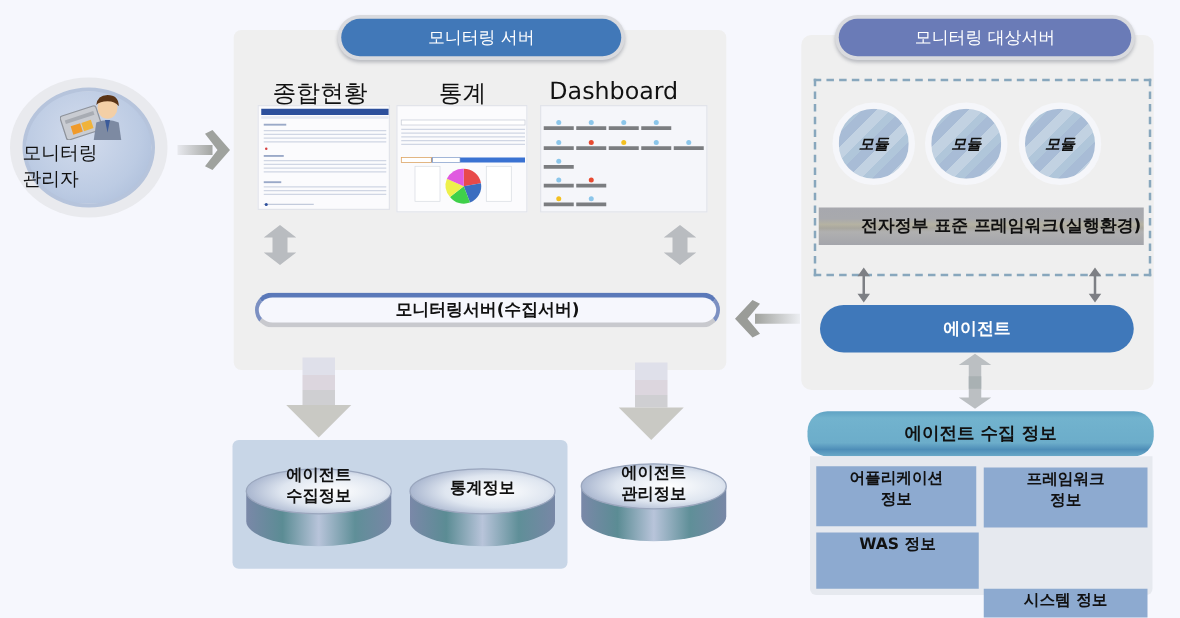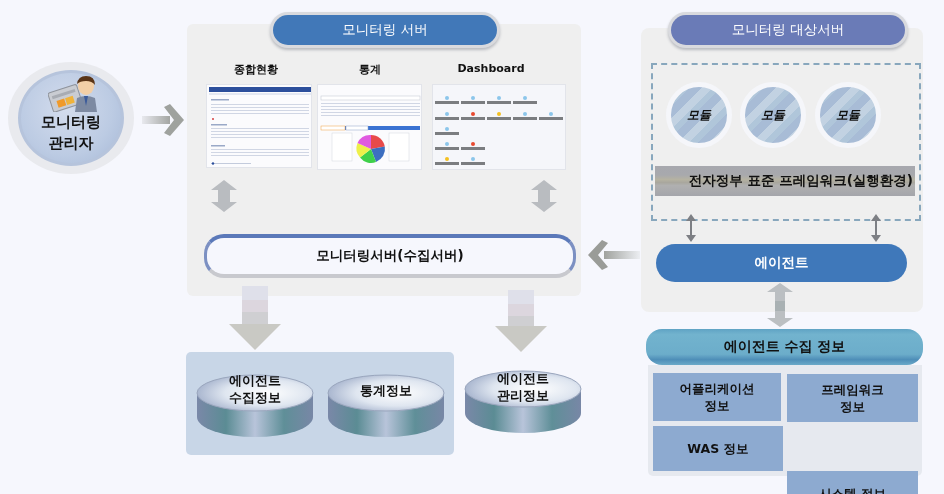--- a/index.html
+++ b/index.html
@@ -5,58 +5,58 @@
   * { box-sizing: border-box; margin: 0; padding: 0; }
   html, body { width: 944px; height: 494px; overflow: hidden; }
   body { background: #f6f7fd; font-family: "DejaVu Sans", "Liberation Sans", sans-serif; color: #111; position: relative; }
   .abs { position: absolute; }
 
   
   .admin-outer { left: 8px; top: 62px; width: 126px; height: 112px; border-radius: 50%; background: #e9eaee; }
   .admin-inner { left: 18px; top: 70px; width: 106px; height: 96px; border-radius: 50%;
     background: radial-gradient(circle at 45% 40%, #d3dced 0%, #bccbe3 60%, #a6b8d6 100%);
     border: 3px solid #b6c4dc; }
-  .admin-label { left: 18px; top: 112px; width: 106px; text-align: center; font-size: 15px; font-weight: bold; line-height: 21px; color: #111; }
+  .admin-label { left: 18px; top: 112px; width: 106px; text-align: left; font-size: 15px; font-weight: normal; line-height: 21px; color: #111; }
   .admin-figure { left: 48px; top: 76px; width: 54px; height: 36px; }
 
   
   .arrow-svg { position: absolute; overflow: visible; }
 
   
   .server-panel { left: 187px; top: 24px; width: 394px; height: 272px; background: #efefef; border-radius: 6px; }
   .pill-title { position: absolute; height: 30px; border-radius: 16px; color: #fff; font-size: 13.5px; font-weight: normal;
     display: flex; align-items: center; justify-content: center; box-shadow: 0 0 0 3px #d9dade, 0 2px 3px 3px #b9bbc0; }
   .pill-server { left: 273px; top: 15px; width: 224px; background: #4178b8; }
   .pill-target { left: 671px; top: 15px; width: 234px; background: #6a7bb7; }
 
-  .shot-title { position: absolute; font-size: 11px; font-weight: bold; text-align: center; color: #111; }
+  .shot-title { position: absolute; font-size: 19px; font-weight: normal; text-align: center; color: #111; }
   .shot { position: absolute; background: #fbfbfd; border: 1px solid #e2e4ea; overflow: hidden; }
 
-  .collect-pill { left: 204px; top: 234px; width: 372px; height: 44px; border-radius: 20px; background: #f6f7fd;
+  .collect-pill { left: 204px; top: 234px; width: 372px; height: 28px; border-radius: 20px; background: #f6f7fd;
     border-top: 4px solid #5b79b9; border-left: 3px solid #7c90c2; border-right: 3px solid #7c90c2; border-bottom: 4px solid #c8c9ce;
     display: flex; align-items: center; justify-content: center; font-size: 13.5px; font-weight: bold; }
 
   
   .target-panel { left: 641px; top: 28px; width: 282px; height: 284px; background: #efefef; border-radius: 8px; }
   .dashed-box { left: 651px; top: 63px; width: 270px; height: 158px; border: 2px dashed #88a7bd; }
   .module { position: absolute; width: 66px; height: 66px; border-radius: 50%; border: 5px solid #f5f6fa;
     background: repeating-linear-gradient(135deg, #c2d2e2 0 8px, #b0c6da 8px 14px, #a8bcd6 14px 22px);
     display: flex; align-items: center; justify-content: center; font-size: 12px; font-weight: bold; font-style: italic; color: #111; }
   .framework-bar { left: 655px; top: 166px; width: 260px; height: 30px;
     background: linear-gradient(180deg, #a7a8ae 0%, #a8a9ad 30%, #b5b2a2 45%, #a9a79e 55%, #b0b0b0 65%, #a4a5ab 100%);
     display: flex; align-items: center; justify-content: flex-end; padding-right: 2px; font-size: 13.5px; font-weight: bold; white-space: nowrap; }
   .agent-pill { left: 656px; top: 244px; width: 251px; height: 38px; border-radius: 19px; background: #3f78ba; color: #fff;
     display: flex; align-items: center; justify-content: center; font-size: 13.5px; font-weight: bold; }
 
   
   .info-header { left: 646px; top: 329px; width: 277px; height: 36px; border-radius: 16px;
     background: linear-gradient(180deg, #5fa3c4 0%, #72b3ce 15%, #6cadca 70%, #4e8eb8 85%, #6aa9c8 100%);
     display: flex; align-items: center; justify-content: center; font-size: 14px; font-weight: bold; color: #111; }
   .info-body { left: 648px; top: 365px; width: 274px; height: 111px; background: #e6e9ef; border-radius: 0 0 5px 5px; }
-  .info-cell { position: absolute; background: #8daad0; display: flex; align-items: center; justify-content: center;
+  .info-cell { position: absolute; background: #8daad0; display: flex; justify-content: center;
     text-align: center; font-size: 12.5px; font-weight: bold; line-height: 17px; color: #111; }
 
   
   .db-group { left: 186px; top: 352px; width: 268px; height: 103px; background: #c8d6e7; border-radius: 5px; }
   .db { position: absolute; width: 120px; height: 66px; }
   .db-label { position: absolute; text-align: center; font-size: 13px; font-weight: bold; line-height: 17px; color: #111; }
 </style>
 </head>
 <body>
 

